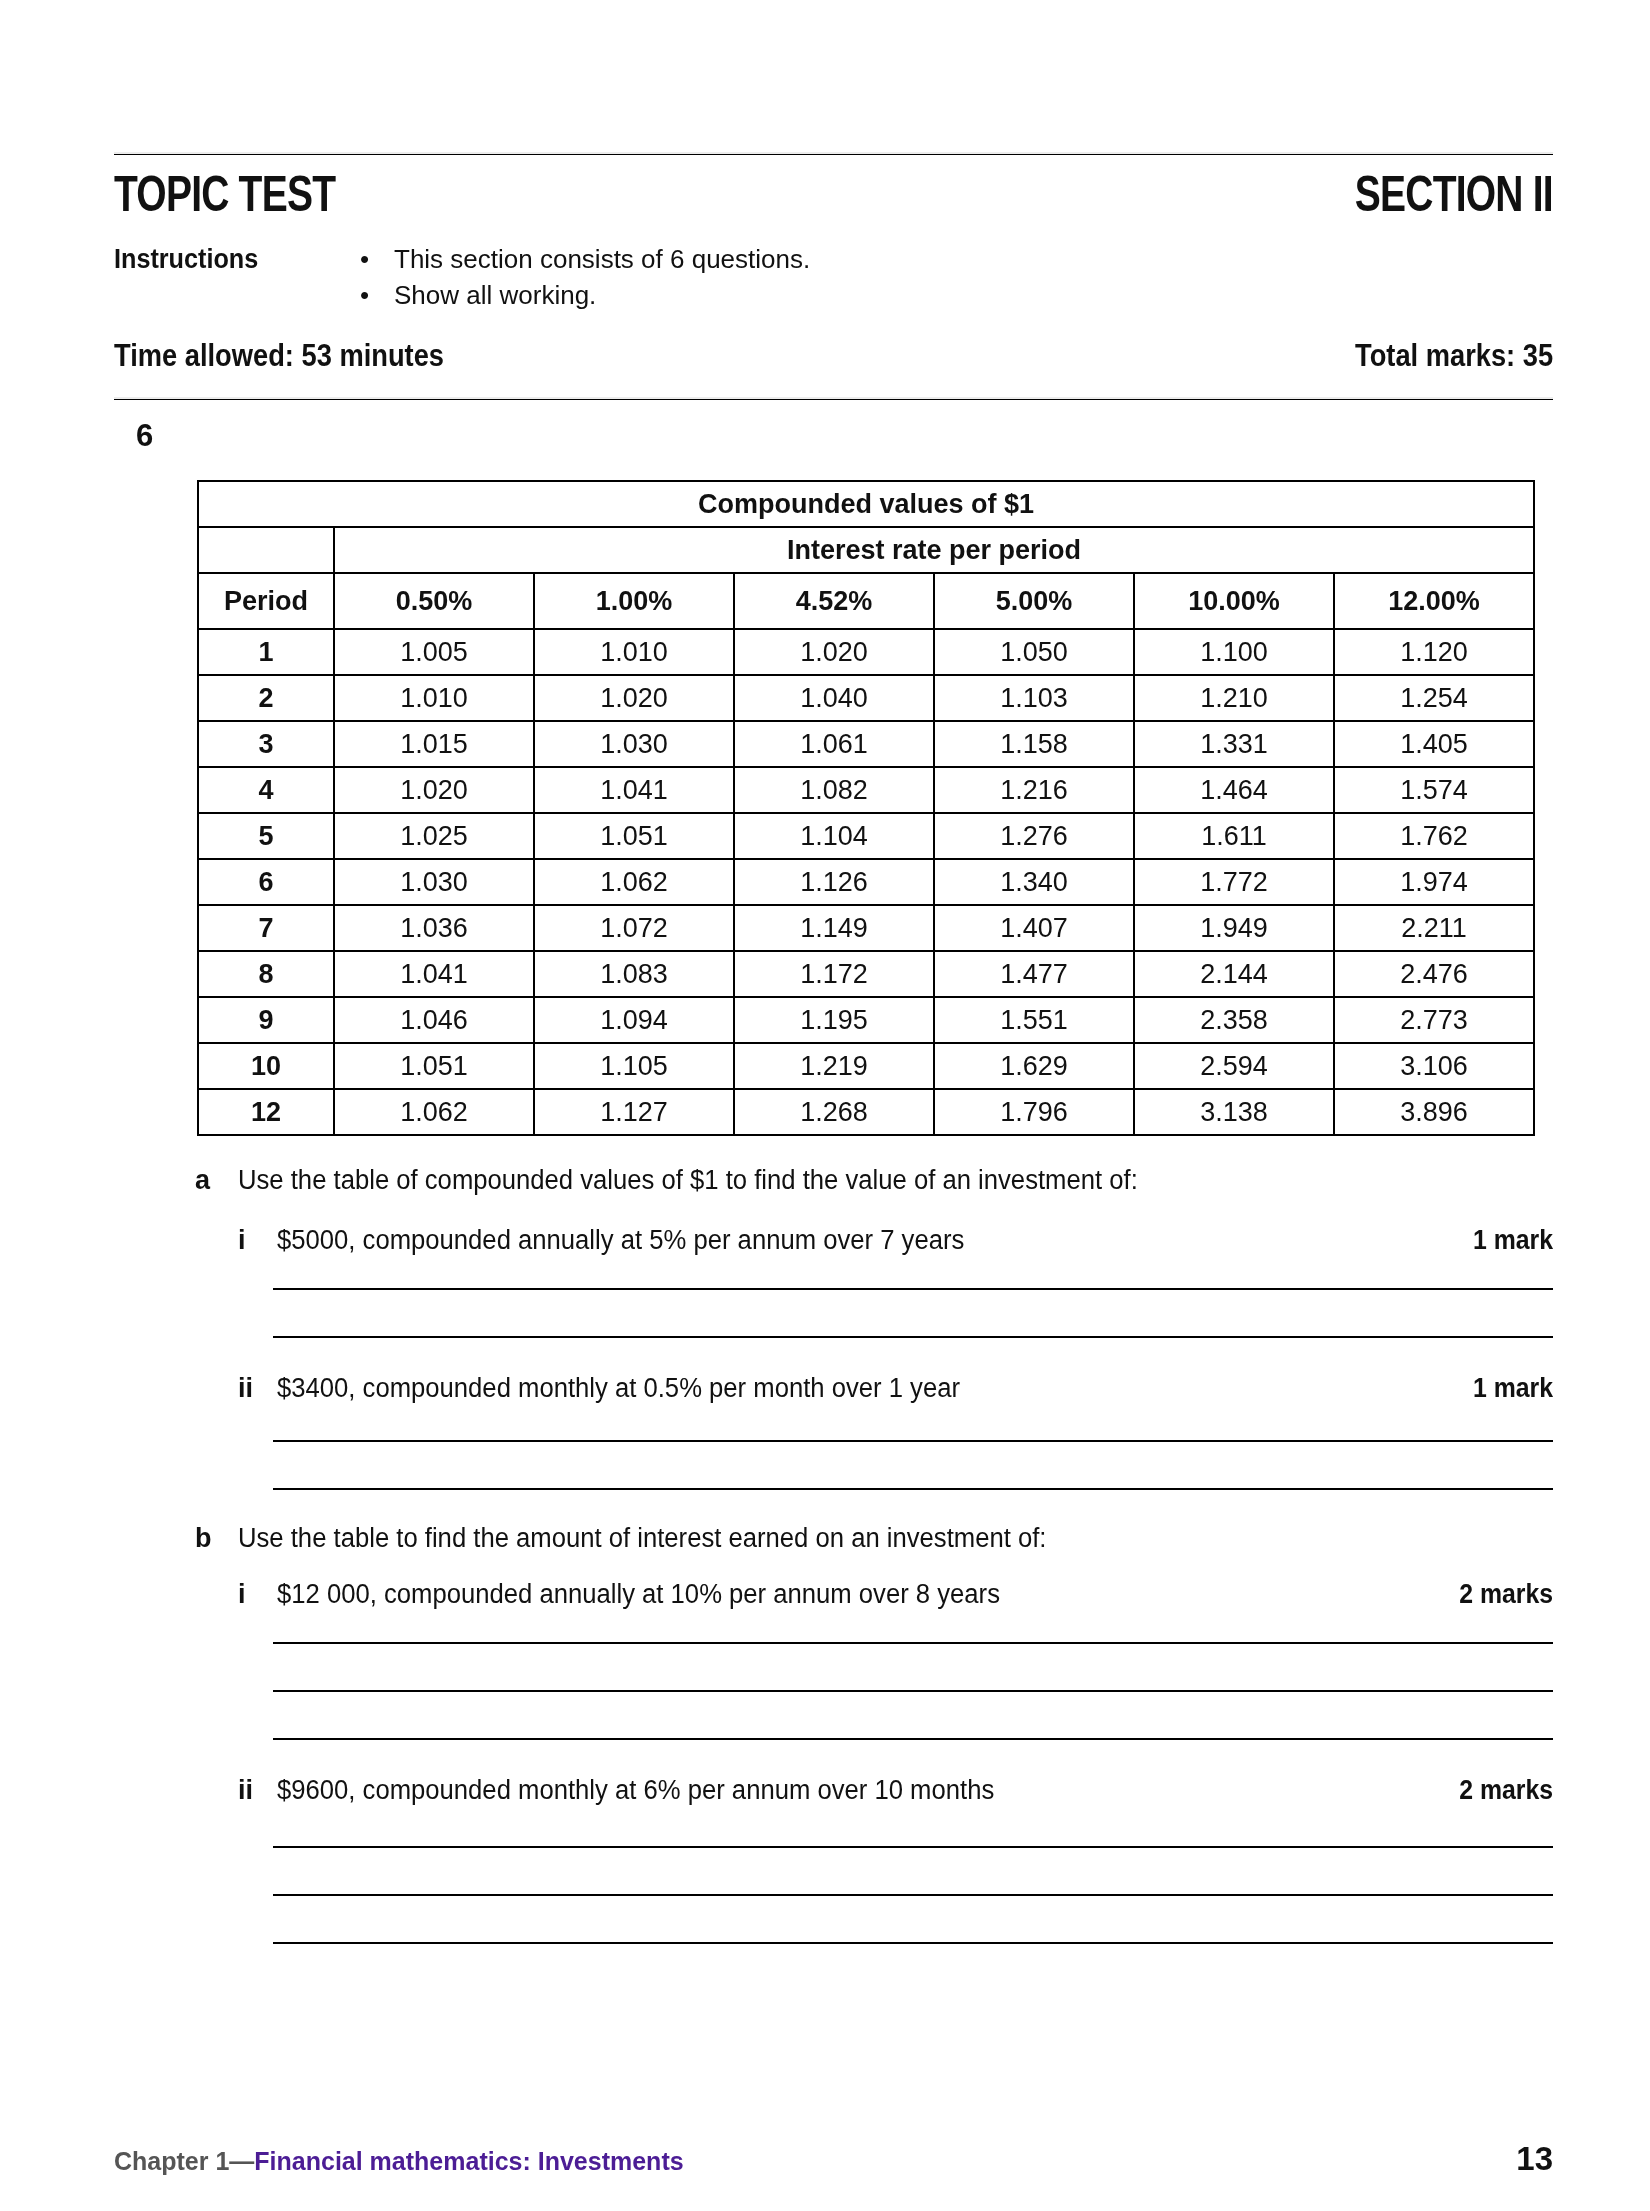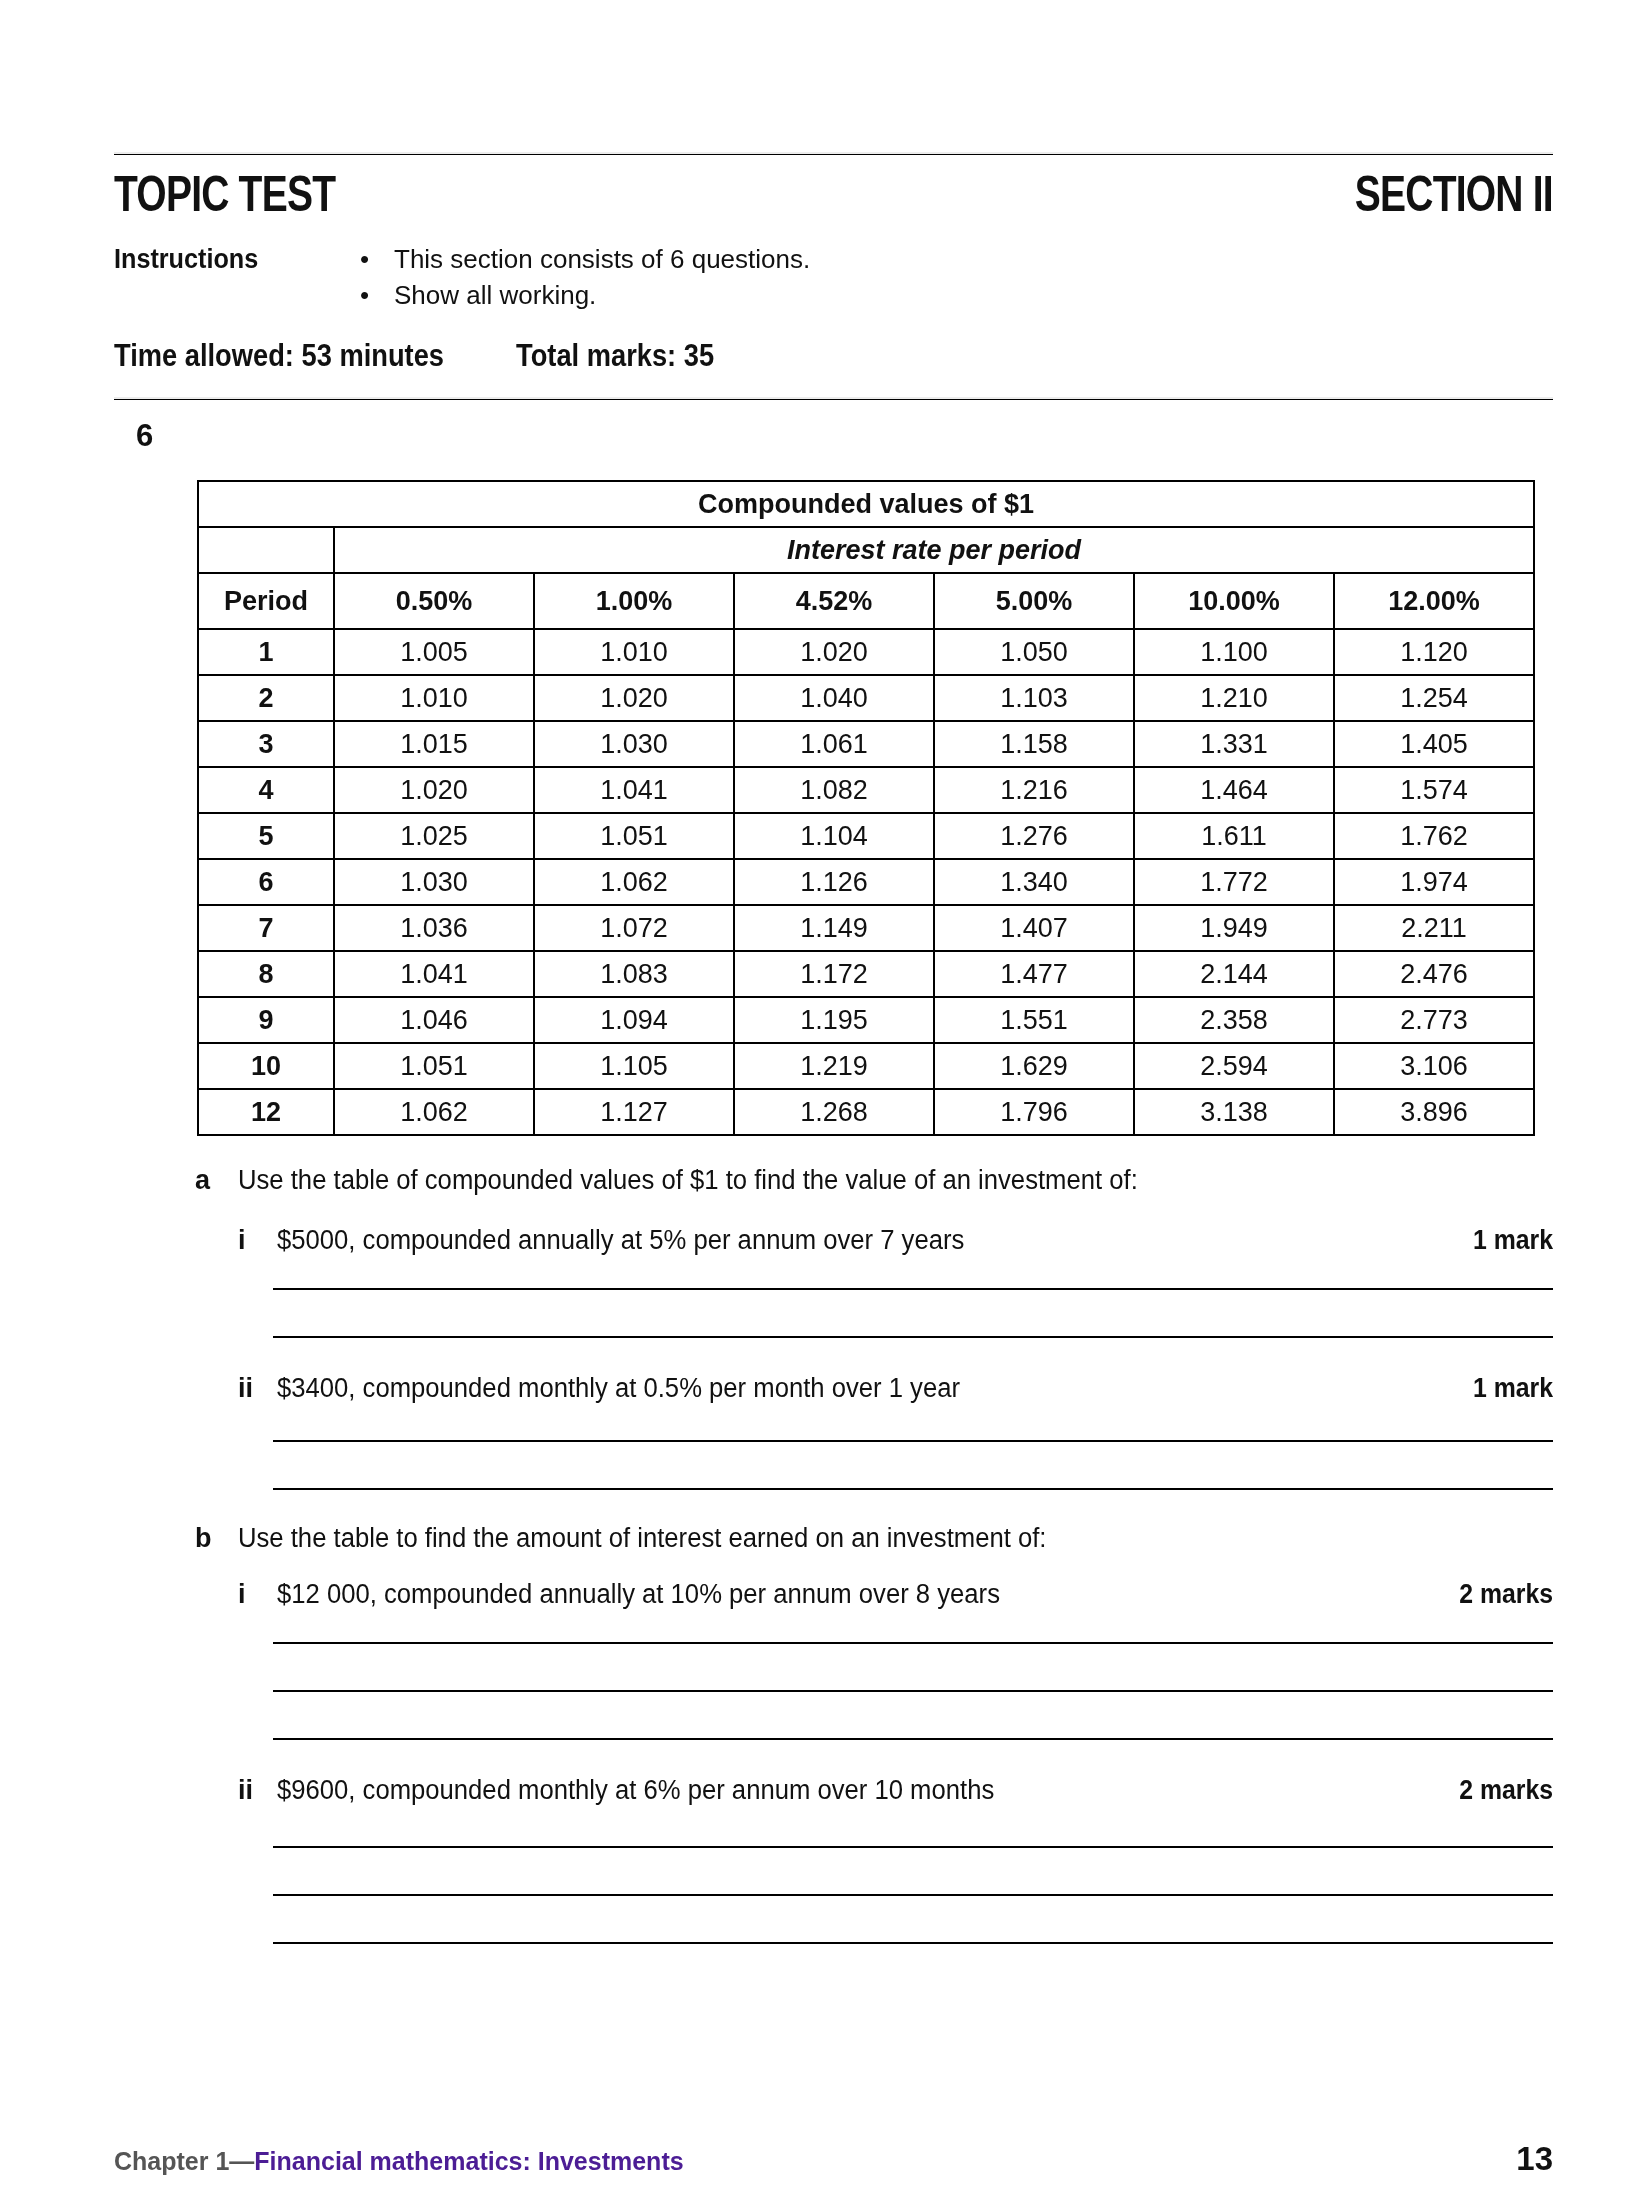--- a/index.html
+++ b/index.html
@@ -28,21 +28,21 @@
 
   .instr-row { margin-top:22px; display:flex; }
   .instr-label {
     font-size:28px; font-weight:bold; width:244px; line-height:36px;
     display:inline-block; transform:scaleX(0.9); transform-origin:left center;
   }
   .instr-list { font-size:26px; line-height:36px; }
   .instr-item { display:flex; }
   .bullet { width:36px; text-align:left; padding-left:2px; }
 
-  .time-row { margin-top:26px; display:flex; justify-content:flex-start; }
+  .time-row { margin-top:26px; display:flex; justify-content:space-between; }
   .time-txt {
     font-size:31px; font-weight:bold; line-height:1.1;
     display:inline-block; transform:scaleX(0.88);
   }
   .t-left { transform-origin:left center; }
   .t-right { transform-origin:right center; }
 
   .qnum { margin-top:18px; margin-left:22px; font-size:31px; font-weight:bold; }
 
   
@@ -54,21 +54,21 @@
   }
   table.ctable td {
     border:2px solid #000;
     text-align:center; vertical-align:middle;
     font-size:27px;
     height:46px;
     overflow:hidden;
   }
   table.ctable { border:1px solid #1d4ed8; }
   td.tbl-title { font-weight:bold; border-bottom-width:3px; height:46px; }
-  td.tbl-sub   { font-weight:bold; height:44px;font-style:italic; }
+  td.tbl-sub   { font-weight:bold; height:44px; }
   td.empty-corner { height:44px; }
   tr.head-row td { font-weight:bold; height:56px; }
   td.period-cell { font-weight:bold; }
 
   
   .questions { margin-left:81px; font-size:27px; line-height:32px; }
   .q-row { display:flex; align-items:baseline; }
   .q-letter { width:43px; font-weight:bold; flex:0 0 auto; }
   .q-spacer { width:43px; flex:0 0 auto; }
   .q-roman  { width:39px; font-weight:bold; flex:0 0 auto; }

